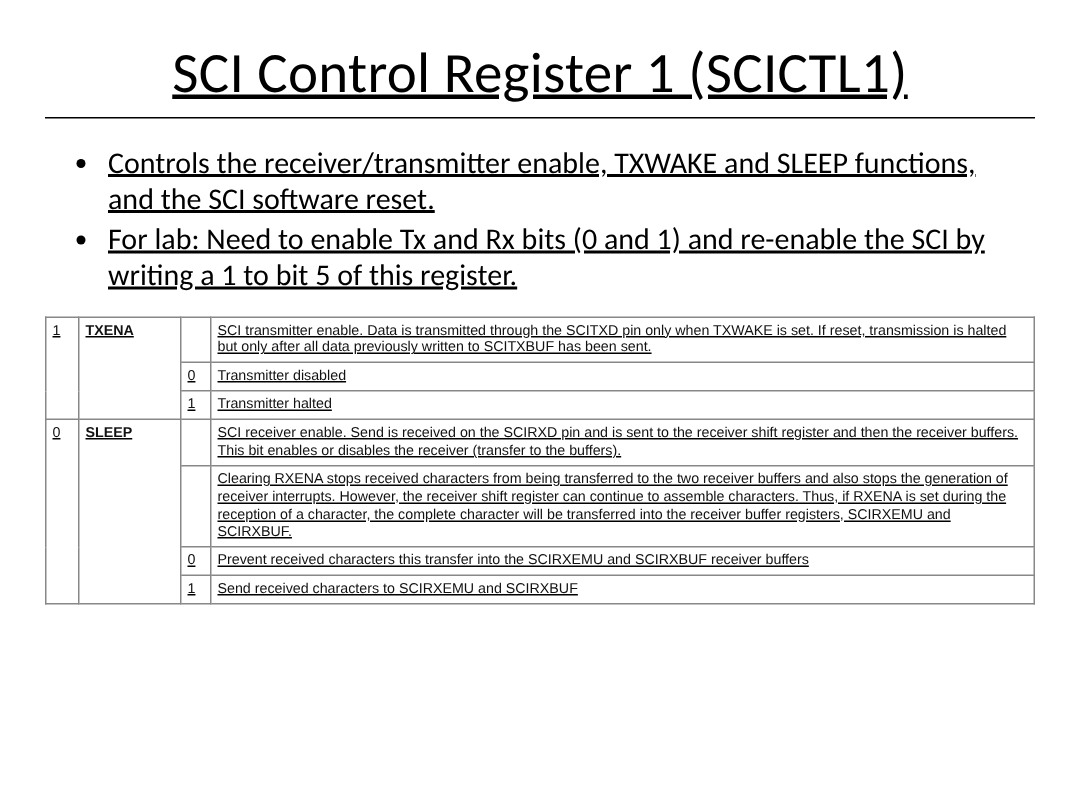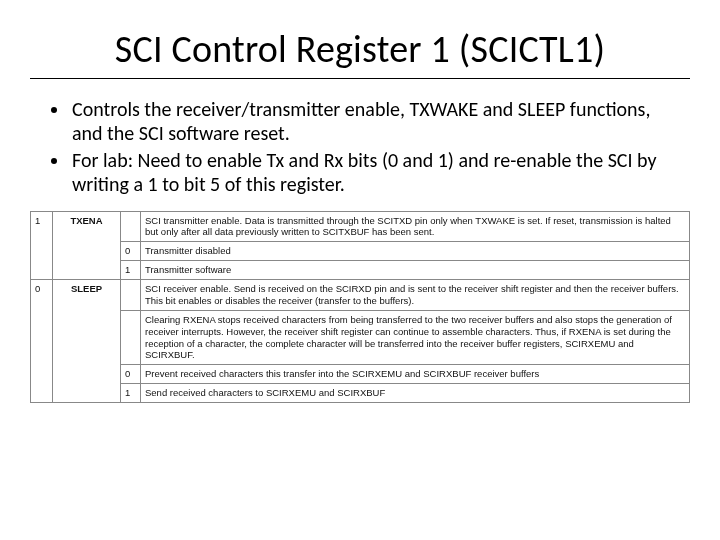--- a/index.html
+++ b/index.html
@@ -10,20 +10,21 @@
     background: #ffffff;
     font-family: Calibri, "Segoe UI", Arial, sans-serif;
     color: #000;
   }
   .slide {
     box-sizing: border-box;
     width: 720px;
     height: 540px;
     padding: 20px 30px 10px 30px;
     position: relative;
+    text-decoration: underline;
   }
   .title {
     font-size: 38px;
     font-weight: 400;
     text-align: center;
     margin: 6px 0 6px 0;
     letter-spacing: 0.2px;
   }
   .title-rule {
     border: none;
@@ -56,21 +57,21 @@
   .regtable td {
     border: 1px solid #888;
     padding: 3px 4px;
     vertical-align: top;
   }
   .regtable col.bit   { width: 22px; }
   .regtable col.name  { width: 68px; }
   .regtable col.val   { width: 20px; }
   .regtable col.desc  { }
   .regtable td.bit, .regtable td.val { text-align: left; }
-  .regtable td.name { font-weight: 700; text-align: center; }
+  .regtable td.name { font-weight: 700; }
   .regtable .subdesc { padding-left: 4px; }
 </style>
 </head>
 <body>
 
 <div class="slide">
 
   <h1 class="title">SCI Control Register 1 (SCICTL1)</h1>
 
   <hr class="title-rule">
@@ -94,21 +95,21 @@
       <td class="name" rowspan="3">TXENA</td>
       <td class="val"></td>
       <td class="desc">SCI transmitter enable. Data is transmitted through the SCITXD pin only when TXWAKE is set. If reset, transmission is halted but only after all data previously written to SCITXBUF has been sent.</td>
     </tr>
     <tr>
       <td class="val">0</td>
       <td class="desc subdesc">Transmitter disabled</td>
     </tr>
     <tr>
       <td class="val">1</td>
-      <td class="desc subdesc">Transmitter software</td>
+      <td class="desc subdesc">Transmitter halted</td>
     </tr>
 
     <tr>
       <td class="bit" rowspan="4">0</td>
       <td class="name" rowspan="4">SLEEP</td>
       <td class="val"></td>
       <td class="desc">SCI receiver enable. Send is received on the SCIRXD pin and is sent to the receiver shift register and then the receiver buffers. This bit enables or disables the receiver (transfer to the buffers).</td>
     </tr>
     <tr>
       <td class="val"></td>

